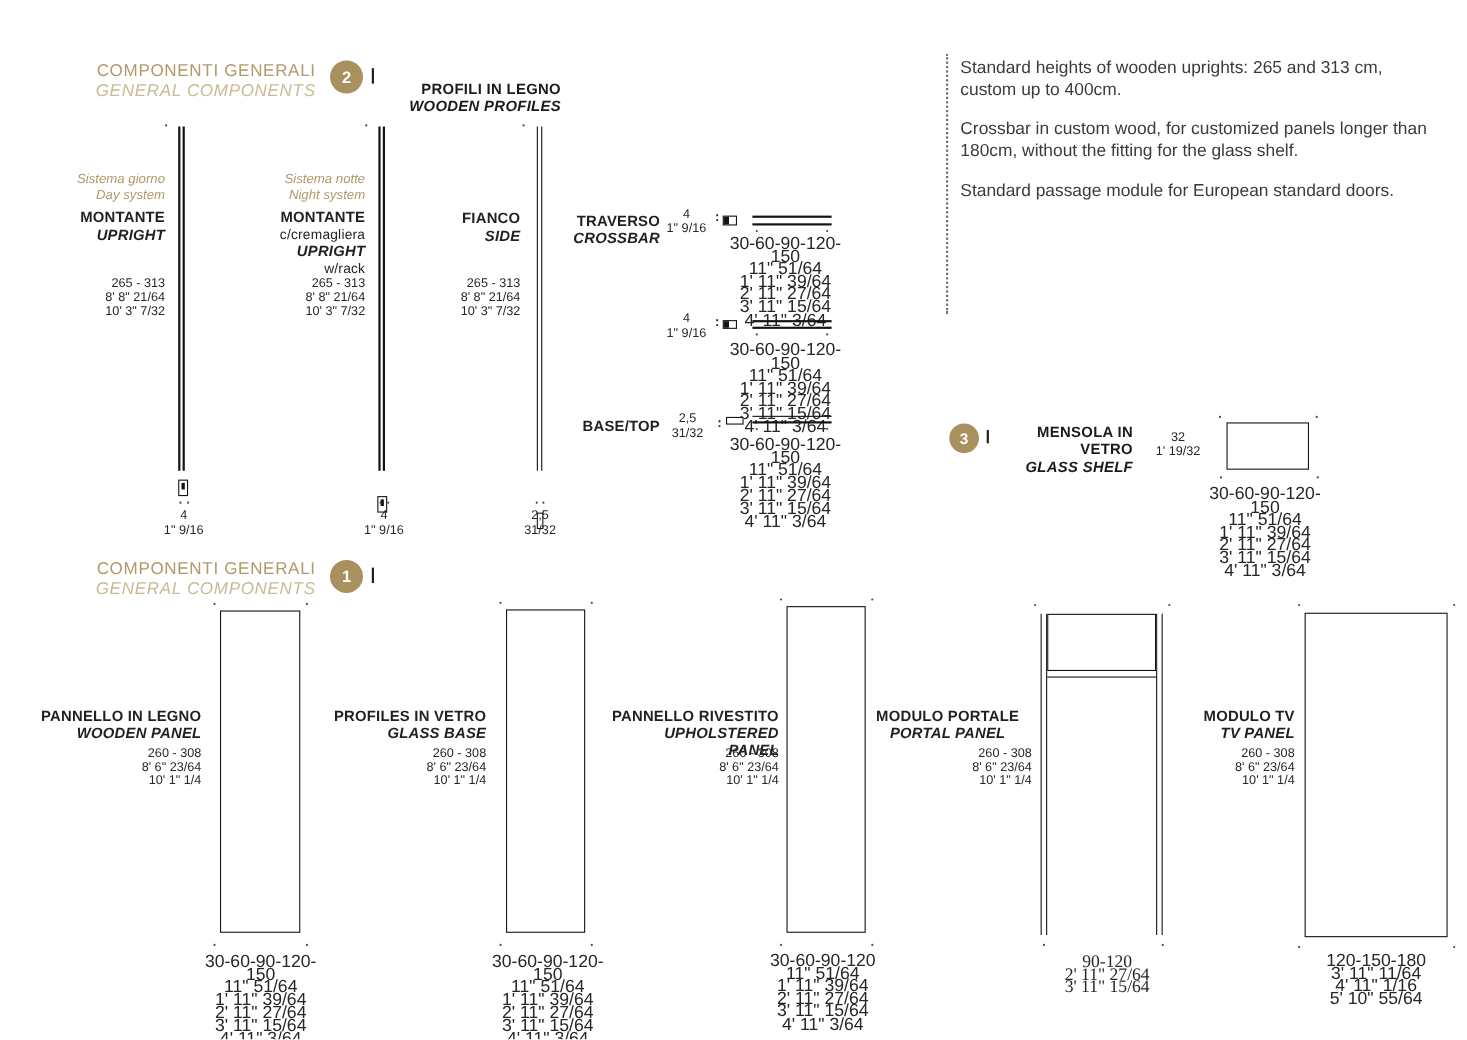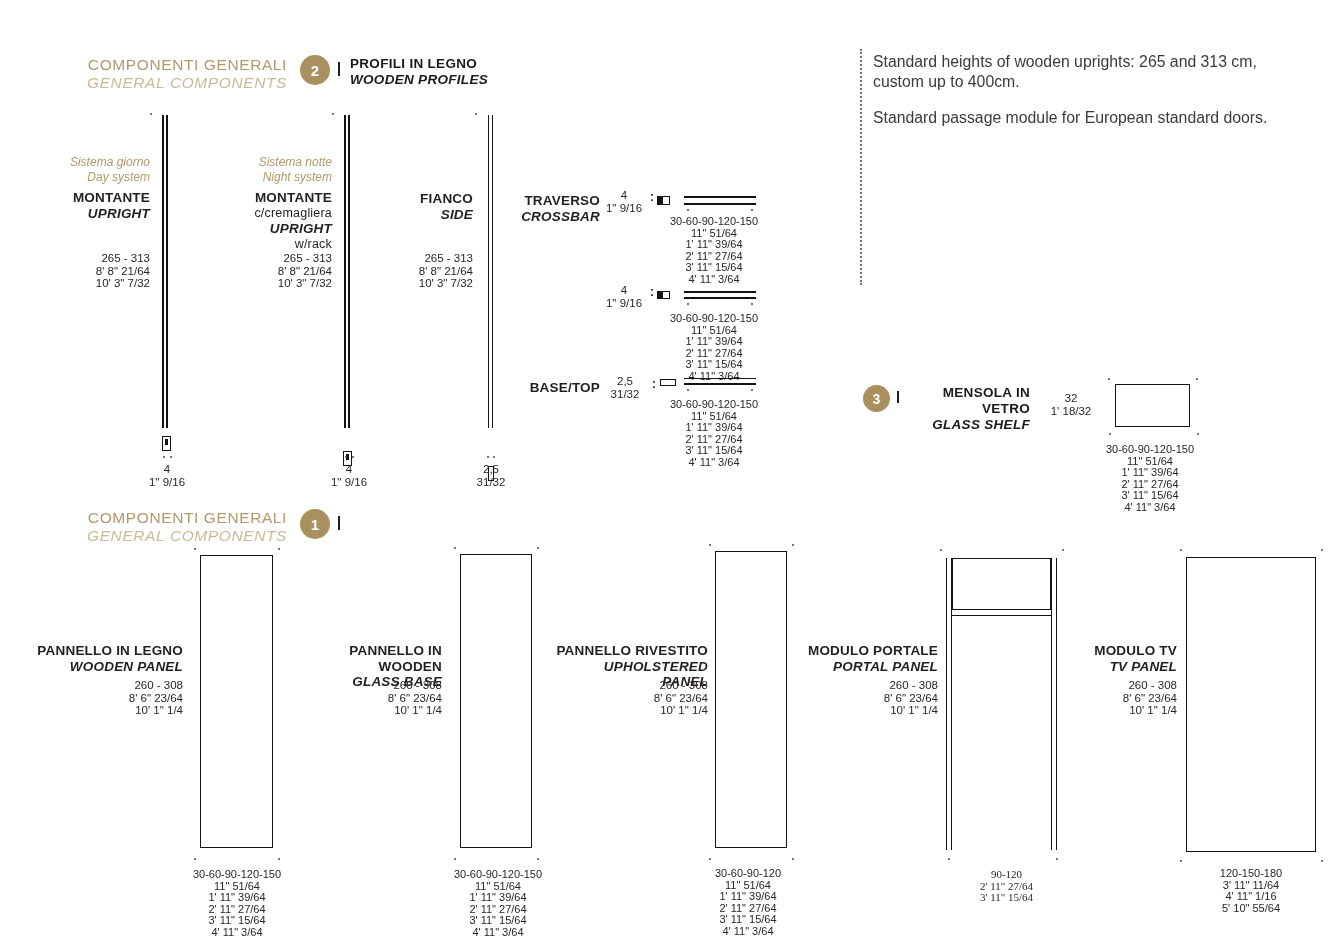--- a/index.html
+++ b/index.html
@@ -21,21 +21,21 @@
   .vsep { width:2px; background:#231f20; }
   .sec-it { font-size:13.5px; font-weight:700; letter-spacing:.3px; color:#1d191a; line-height:16px; }
   .sec-en { font-size:13.5px; font-weight:700; font-style:italic; letter-spacing:.3px; color:#1d191a; line-height:16px; }
 
   
   .sys  { font-size:12px; font-style:italic; color:#b2986a; line-height:15px; }
   .dname{ font-size:13.5px; font-weight:700; letter-spacing:.2px; line-height:15.5px; }
   .dname .en { font-style:italic; }
   .dname .sub { font-weight:400; font-size:12.5px; }
   .dims { font-size:11.5px; line-height:12.6px; color:#2a2526; }
-  .lens { font-size:11px;  line-height:11.6px; color:#2a2526;text-align:center; }
+  .lens { font-size:16px;  line-height:11.6px; color:#2a2526;text-align:center; }
 
   
   .rail { border-left:2px solid #141414; border-right:2px solid #141414; background:#fff; }
   .rail.thin { border-left-width:1.5px; border-right-width:1.5px; }
   .outline { border:1.5px solid #141414; background:#fff; }
   .outline.t1 { border-width:1px; }
   .hbar { border-top:2.5px solid #141414; border-bottom:2.5px solid #141414; }
   .hbar.flat { border-top-width:1.5px; border-bottom-width:2px; }
   .hline { border-top:1px solid #141414; }
   .endcap { border:1px solid #141414; background:linear-gradient(to right,#141414 0 5px,#ffffff 5px); }
@@ -54,21 +54,21 @@
 <body>
 
 <div class="page">
 
   <div class="abs r" style="left:40px;top:56px;width:247px;">
     <div class="eyebrow-it">COMPONENTI GENERALI</div>
     <div class="eyebrow-en">GENERAL COMPONENTS</div>
   </div>
   <div class="abs badge b30" style="left:300px;top:55px;">2</div>
   <div class="abs vsep" style="left:338px;top:62px;height:14px;"></div>
-  <div class="abs" style="left:350px;top:56px;width:160px;">
+  <div class="abs" style="left:350px;top:73px;width:160px;text-align:right;">
     <div class="sec-it">PROFILI IN LEGNO</div>
     <div class="sec-en">WOODEN PROFILES</div>
   </div>
 
   <div class="abs dot" style="left:150px;top:113px;"></div>
   <div class="abs dot" style="left:332px;top:113px;"></div>
   <div class="abs dot" style="left:475px;top:113px;"></div>
 
   <div class="abs rail" style="left:162px;top:115px;width:6px;height:313px;"></div>
   <div class="abs rail" style="left:344px;top:115px;width:6px;height:313px;"></div>
@@ -170,31 +170,32 @@
   <div class="abs lens pre c" style="left:654px;top:399px;width:120px;">30-60-90-120-150
 11" 51/64
 1' 11" 39/64
 2' 11" 27/64
 3' 11" 15/64
 4' 11" 3/64</div>
 
   <div class="abs dotted" style="left:860px;top:49px;height:236px;"></div>
   <div class="abs" style="left:873px;top:52px;width:425px;">
     <p class="note">Standard heights of wooden uprights: 265 and 313 cm, custom up to 400cm.</p>
+    <p class="note">Crossbar in custom wood, for customized panels longer than 180cm, without the fitting for the glass shelf.</p>
     <p class="note">Standard passage module for European standard doors.</p>
   </div>
 
   <div class="abs badge b27" style="left:863px;top:385px;">3</div>
   <div class="abs vsep" style="left:897px;top:391px;height:12px;"></div>
   <div class="abs r" style="left:902px;top:385px;width:128px;">
     <div class="sec-it">MENSOLA IN VETRO</div>
     <div class="sec-en">GLASS SHELF</div>
   </div>
   <div class="abs dims pre c" style="left:1035px;top:392px;width:72px;">32
-1' 18/32</div>
+1' 19/32</div>
   <div class="abs dot" style="left:1108px;top:378px;"></div>
   <div class="abs dot" style="left:1196px;top:378px;"></div>
   <div class="abs outline" style="left:1115px;top:384px;width:75px;height:43px;"></div>
   <div class="abs dot" style="left:1109px;top:433px;"></div>
   <div class="abs dot" style="left:1197px;top:433px;"></div>
   <div class="abs lens pre c" style="left:1090px;top:444px;width:120px;">30-60-90-120-150
 11" 51/64
 1' 11" 39/64
 2' 11" 27/64
 3' 11" 15/64
@@ -225,21 +226,21 @@
 2' 11" 27/64
 3' 11" 15/64
 4' 11" 3/64</div>
 
   <div class="abs dot" style="left:454px;top:547px;"></div>
   <div class="abs dot" style="left:537px;top:547px;"></div>
   <div class="abs outline" style="left:460px;top:554px;width:72px;height:294px;"></div>
   <div class="abs dot" style="left:454px;top:858px;"></div>
   <div class="abs dot" style="left:537px;top:858px;"></div>
   <div class="abs r dname" style="left:289px;top:643px;width:153px;">
-    <div>PANNELLO IN WOODEN</div>
+    <div>PROFILES IN VETRO</div>
     <div class="en">GLASS BASE</div>
   </div>
   <div class="abs r dims pre" style="left:289px;top:679px;width:153px;">260 - 308
 8' 6" 23/64
 10' 1" 1/4</div>
   <div class="abs lens pre c" style="left:434px;top:869px;width:128px;">30-60-90-120-150
 11" 51/64
 1' 11" 39/64
 2' 11" 27/64
 3' 11" 15/64
@@ -265,21 +266,21 @@
 4' 11" 3/64</div>
 
   <div class="abs dot" style="left:940px;top:549px;"></div>
   <div class="abs dot" style="left:1062px;top:549px;"></div>
   <div class="abs rail thin" style="left:946px;top:558px;width:6px;height:292px;"></div>
   <div class="abs rail thin" style="left:1051px;top:558px;width:6px;height:292px;"></div>
   <div class="abs outline t1" style="left:952px;top:558px;width:99px;height:52px;"></div>
   <div class="abs hline" style="left:952px;top:615px;width:99px;height:0;"></div>
   <div class="abs dot" style="left:948px;top:858px;"></div>
   <div class="abs dot" style="left:1056px;top:858px;"></div>
-  <div class="abs r dname" style="left:785px;top:643px;width:153px;">
+  <div class="abs r dname" style="left:785px;top:643px;width:153px;text-align:center;">
     <div>MODULO PORTALE</div>
     <div class="en">PORTAL PANEL</div>
   </div>
   <div class="abs r dims pre" style="left:785px;top:679px;width:153px;">260 - 308
 8' 6" 23/64
 10' 1" 1/4</div>
   <div class="abs lens pre c" style="left:944px;top:869px;width:125px;font-family:Liberation Serif, serif;">90-120
 2' 11" 27/64
 3' 11" 15/64</div>
 

